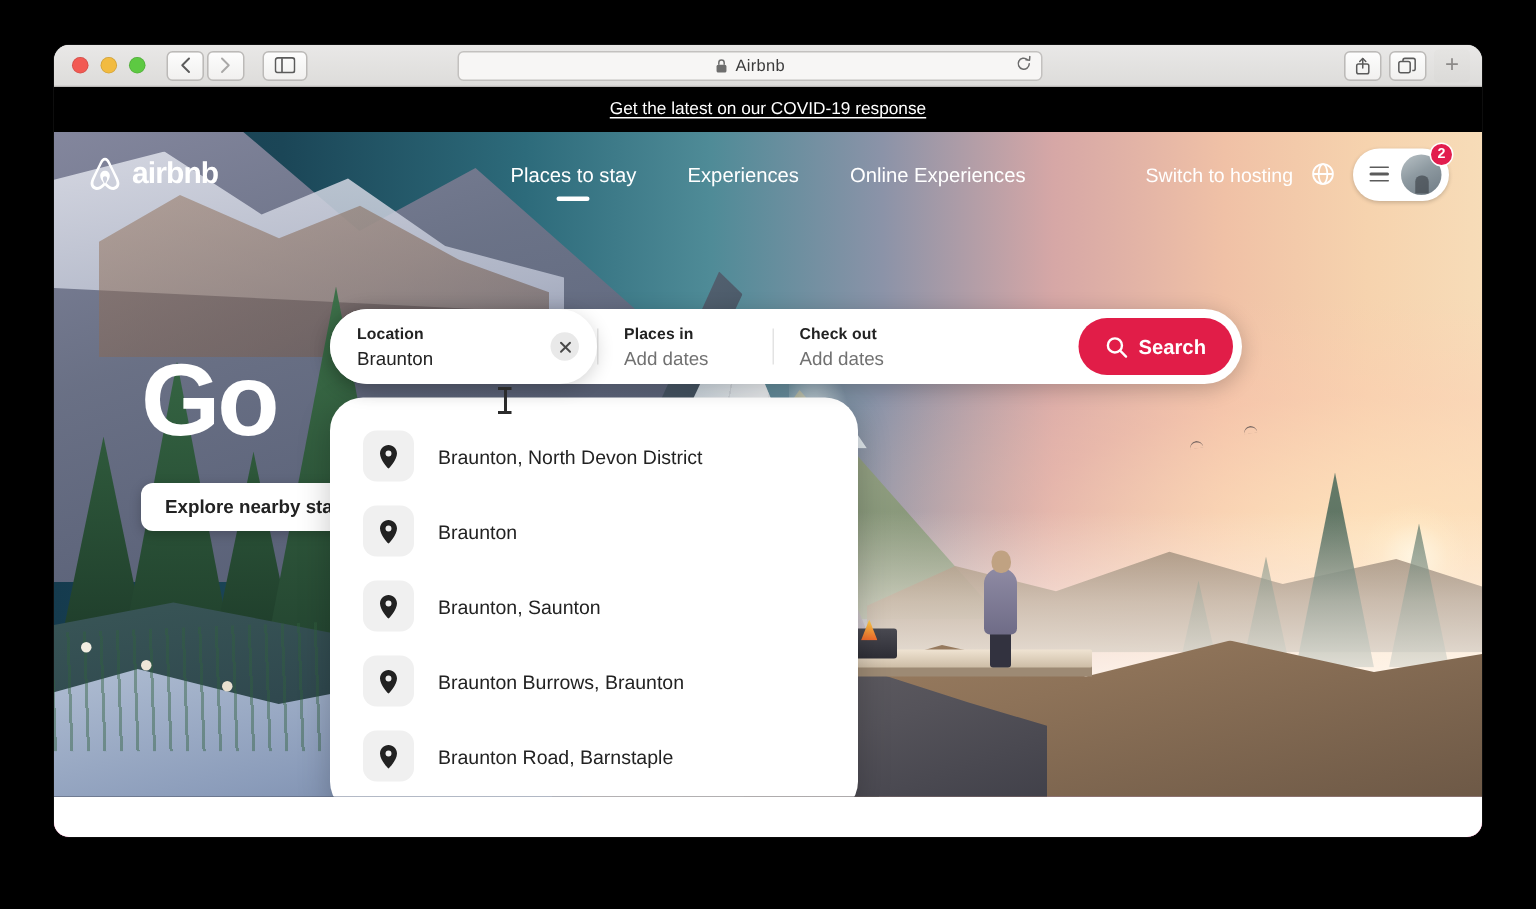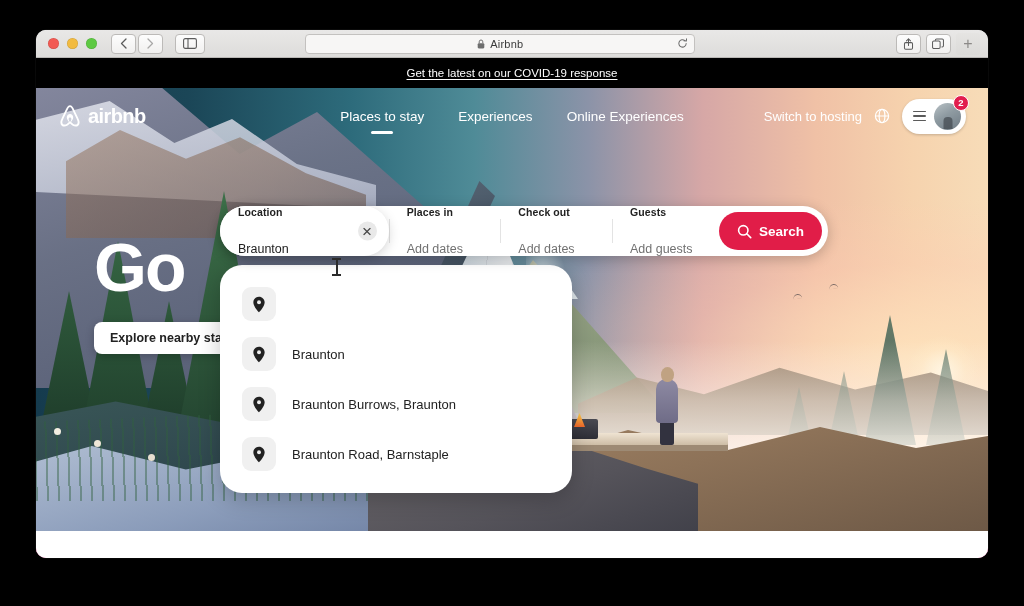--- a/index.html
+++ b/index.html
@@ -409,21 +409,21 @@
   .searchbar {
     position: absolute; left: 184px; top: 118px;
     width: 608px; height: 50px;
     background: #ffffff; border-radius: 28px;
     display: flex; align-items: center;
     box-shadow: 0 3px 14px rgba(0,0,0,.22);
     z-index: 8;
   }
   .sb-cell {
     position: relative; display: flex; flex-direction: column;
-    justify-content: space-between; padding: 0 18px; height: 100%;
+    justify-content: center; padding: 0 18px; height: 100%;
   }
   .sb-cell + .sb-cell::before {
     content: ""; position: absolute; left: 0; top: 13px; bottom: 13px;
     width: 1px; background: #e3e3e3;
   }
   .sb-label { font-size: 10.5px; font-weight: 700; color: #222222; letter-spacing: .1px; }
   .sb-value { font-size: 12.5px; color: #717171; margin-top: 3px; }
   .sb-value.filled { color: #222222; font-weight: 500; }
 
   .sb-location {
@@ -702,59 +702,65 @@
           <div class="sb-cell sb-checkin">
             <span class="sb-label">Places in</span>
             <span class="sb-value">Add dates</span>
           </div>
 
           <div class="sb-cell sb-checkout">
             <span class="sb-label">Check out</span>
             <span class="sb-value">Add dates</span>
           </div>
 
-          <div class="sb-cell sb-guests">
-            <span class="sb-label">Guests</span>
-            <span class="sb-value">Add guests</span>
-          </div>
 
           <button class="search-btn">
             <svg width="15" height="15" viewBox="0 0 16 16" fill="none">
               <circle cx="6.7" cy="6.7" r="5" stroke="#ffffff" stroke-width="1.7"></circle>
               <line x1="10.4" y1="10.4" x2="14.6" y2="14.6" stroke="#ffffff" stroke-width="1.7" stroke-linecap="round"></line>
             </svg>
             <span>Search</span>
           </button>
         </div>
 
         <div class="suggestions">
           <div class="sugg-item">
             <span class="sugg-icon">
               <svg width="14" height="17" viewBox="0 0 14 18" fill="none">
                 <path d="M7 0.7C3.7 0.7 1 3.4 1 6.7c0 4.3 5.1 10 6 10.6.9-.6 6-6.3 6-10.6 0-3.3-2.7-6-6-6z" fill="#222222"></path>
                 <circle cx="7" cy="6.7" r="2.1" fill="#f0f0f0"></circle>
               </svg>
             </span>
+            <span class="sugg-label">Braunton, North Devon District</span>
           </div>
           <div class="sugg-item">
             <span class="sugg-icon">
               <svg width="14" height="17" viewBox="0 0 14 18" fill="none">
                 <path d="M7 0.7C3.7 0.7 1 3.4 1 6.7c0 4.3 5.1 10 6 10.6.9-.6 6-6.3 6-10.6 0-3.3-2.7-6-6-6z" fill="#222222"></path>
                 <circle cx="7" cy="6.7" r="2.1" fill="#f0f0f0"></circle>
               </svg>
             </span>
             <span class="sugg-label">Braunton</span>
           </div>
           <div class="sugg-item">
             <span class="sugg-icon">
               <svg width="14" height="17" viewBox="0 0 14 18" fill="none">
                 <path d="M7 0.7C3.7 0.7 1 3.4 1 6.7c0 4.3 5.1 10 6 10.6.9-.6 6-6.3 6-10.6 0-3.3-2.7-6-6-6z" fill="#222222"></path>
                 <circle cx="7" cy="6.7" r="2.1" fill="#f0f0f0"></circle>
               </svg>
             </span>
+            <span class="sugg-label">Braunton, Saunton</span>
+          </div>
+          <div class="sugg-item">
+            <span class="sugg-icon">
+              <svg width="14" height="17" viewBox="0 0 14 18" fill="none">
+                <path d="M7 0.7C3.7 0.7 1 3.4 1 6.7c0 4.3 5.1 10 6 10.6.9-.6 6-6.3 6-10.6 0-3.3-2.7-6-6-6z" fill="#222222"></path>
+                <circle cx="7" cy="6.7" r="2.1" fill="#f0f0f0"></circle>
+              </svg>
+            </span>
             <span class="sugg-label">Braunton Burrows, Braunton</span>
           </div>
           <div class="sugg-item">
             <span class="sugg-icon">
               <svg width="14" height="17" viewBox="0 0 14 18" fill="none">
                 <path d="M7 0.7C3.7 0.7 1 3.4 1 6.7c0 4.3 5.1 10 6 10.6.9-.6 6-6.3 6-10.6 0-3.3-2.7-6-6-6z" fill="#222222"></path>
                 <circle cx="7" cy="6.7" r="2.1" fill="#f0f0f0"></circle>
               </svg>
             </span>
             <span class="sugg-label">Braunton Road, Barnstaple</span>

